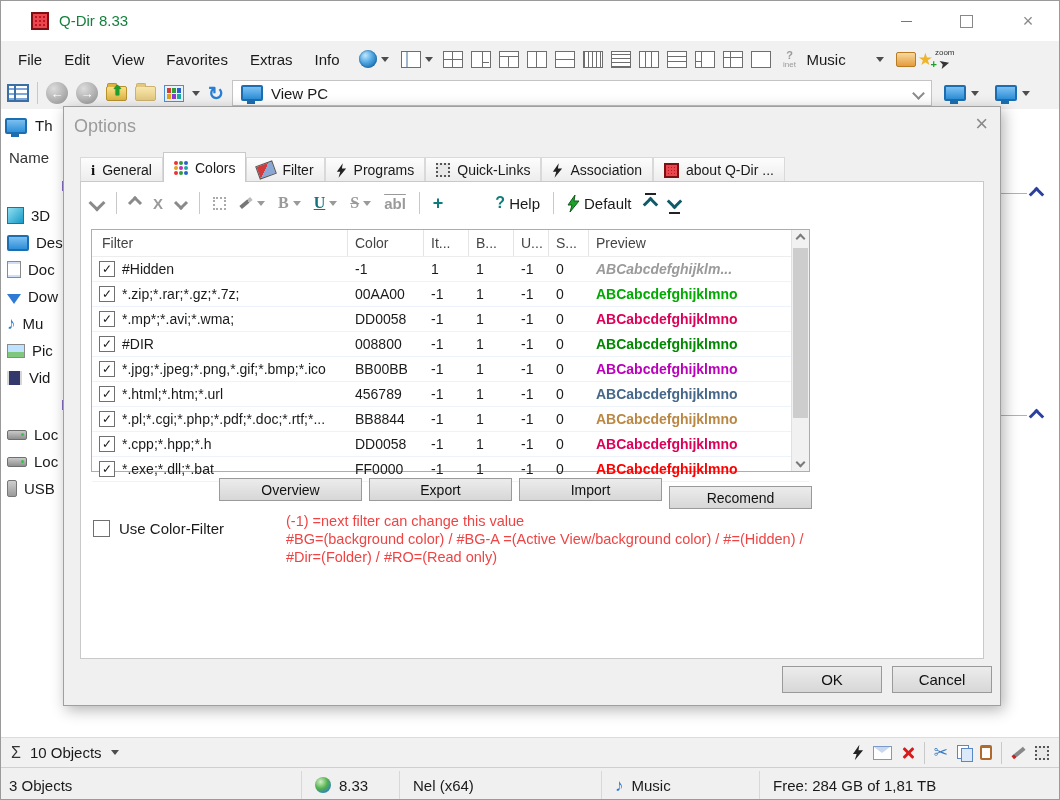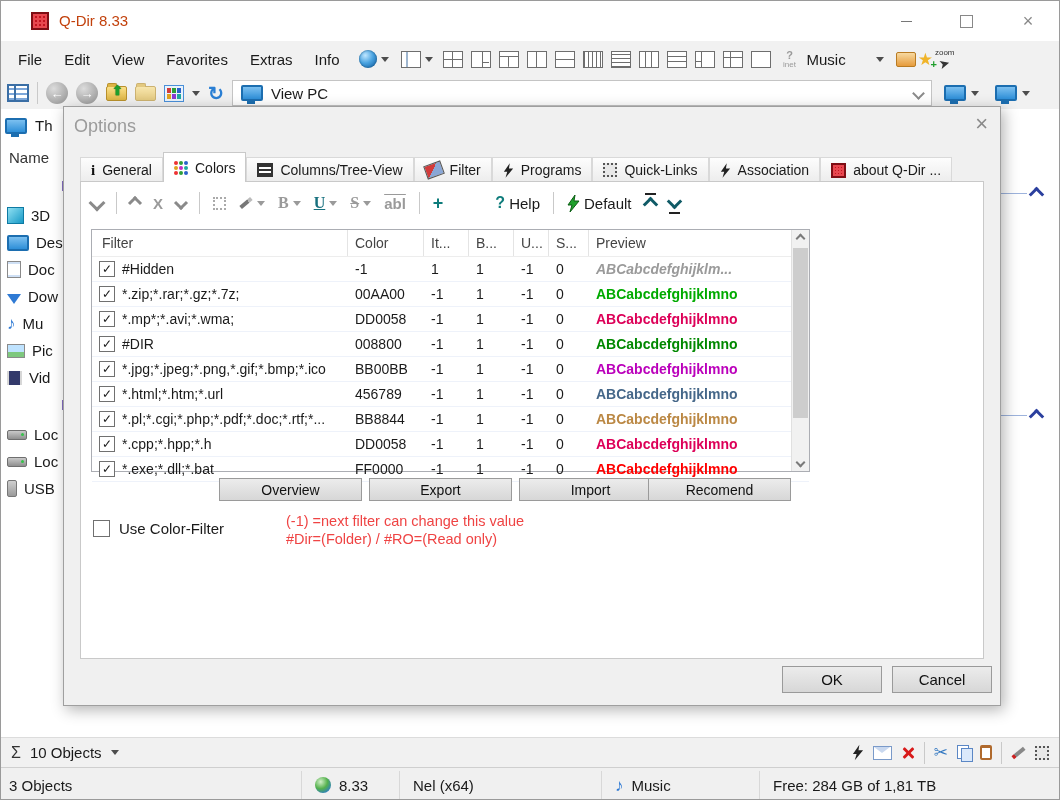--- a/index.html
+++ b/index.html
@@ -4,21 +4,21 @@
 <style>
   html,body{margin:0;padding:0;}
   body{width:1060px;height:800px;position:relative;background:#fff;
        font-family:"Liberation Sans",sans-serif;color:#1a1a1a;overflow:hidden;
        border:1px solid #9a9a9a;box-sizing:border-box;}
   .abs{position:absolute;}
   
   .titlebar{left:0;top:0;width:100%;height:40px;background:#fff;}
   .qdir-logo{width:18px;height:18px;background:#c3131f;border:2px solid #7e0d14;box-sizing:border-box;
     background-image:repeating-linear-gradient(0deg,#e8474f 0 2px,transparent 2px 4px),repeating-linear-gradient(90deg,#e8474f 0 2px,transparent 2px 4px);}
-  .title-text{font-size:15px;color:#c2410c;}
+  .title-text{font-size:15px;color:#15803d;}
   .winbtn{width:30px;height:26px;display:flex;align-items:center;justify-content:center;color:#777;font-size:15px;}
   .wb-min{border-top:1px solid #777;width:11px;height:0;}
   .wb-max{border:1px solid #888;width:11px;height:11px;}
   .wb-close{font-size:18px;line-height:1;color:#888;}
   
   .menubar{left:0;top:40px;width:100%;height:36px;background:#f1f1f1;display:flex;align-items:center;padding:0 6px;box-sizing:border-box;gap:2px;}
   .menu-item{padding:0 11px;font-size:15px;color:#1a1a1a;}
   .tri{width:0;height:0;border-left:4px solid transparent;border-right:4px solid transparent;border-top:5px solid #4d4d4d;display:inline-block;}
   .globe{width:18px;height:18px;border-radius:50%;background:radial-gradient(circle at 35% 30%,#bfe6ff 0%,#4aa3e0 45%,#2c7fbf 70%,#1c5f96 100%);box-shadow:inset 0 0 2px #14507e;}
   .licon{width:20px;height:17px;border:1px solid #6e6e6e;background:#fff;box-sizing:border-box;}
@@ -344,26 +344,20 @@
             <i style="background:#1fa9a0"></i>
             <i style="background:#e33"></i>
             <i style="background:#2e9e3a"></i>
             <i style="background:#2a62c9"></i>
           </span>
         </span>
         <span>Colors</span>
       </div>
       <div class="tab">
         <span class="tabicon">
-          <span class="ti-table"></span>
-        </span>
-        <span>Columns/Tree-View</span>
-      </div>
-      <div class="tab">
-        <span class="tabicon">
           <span class="ti-eraser"></span>
         </span>
         <span>Filter</span>
       </div>
       <div class="tab">
         <span class="tabicon">
           <svg width="11" height="15" viewBox="0 0 13 17">
             <polygon points="8,0 1,10 5,10 3,17 12,6 7,6" fill="#222"></polygon>
           </svg>
         </span>
@@ -582,29 +576,30 @@
         <span class="varrow" style="bottom:0;">
             <span class="chev down sm"></span>
           </span>
       </div>
     </div>
 
     <div id="action-buttons">
         <div class="btn act-btn" style="left: 138px;">Overview</div>
         <div class="btn act-btn" style="left: 288px;">Export</div>
         <div class="btn act-btn" style="left: 438px;">Import</div>
-        <div class="btn act-btn" style="left: 567px;">Recomend</div>
+        <div class="btn act-btn" style="left: 588px; margin-top: 8px;">Recomend</div>
       </div>
 
     <div class="abs ucf">
       <span class="cb2"></span>
       <span>Use Color-Filter</span>
     </div>
     <div class="abs hint" id="hint-lines">
         <div>(-1) =next filter can change this value</div>
+        <div>#BG=(background color) / #BG-A =(Active View/background color) / #=(Hidden) /</div>
         <div>#Dir=(Folder) / #RO=(Read only)</div>
       </div>
   </div>
 
   <div class="abs btn okbtn">OK</div>
   <div class="abs btn cancelbtn">Cancel</div>
 </div>
 
 <div class="abs objectsbar">
   <span class="sigma">Σ</span>

